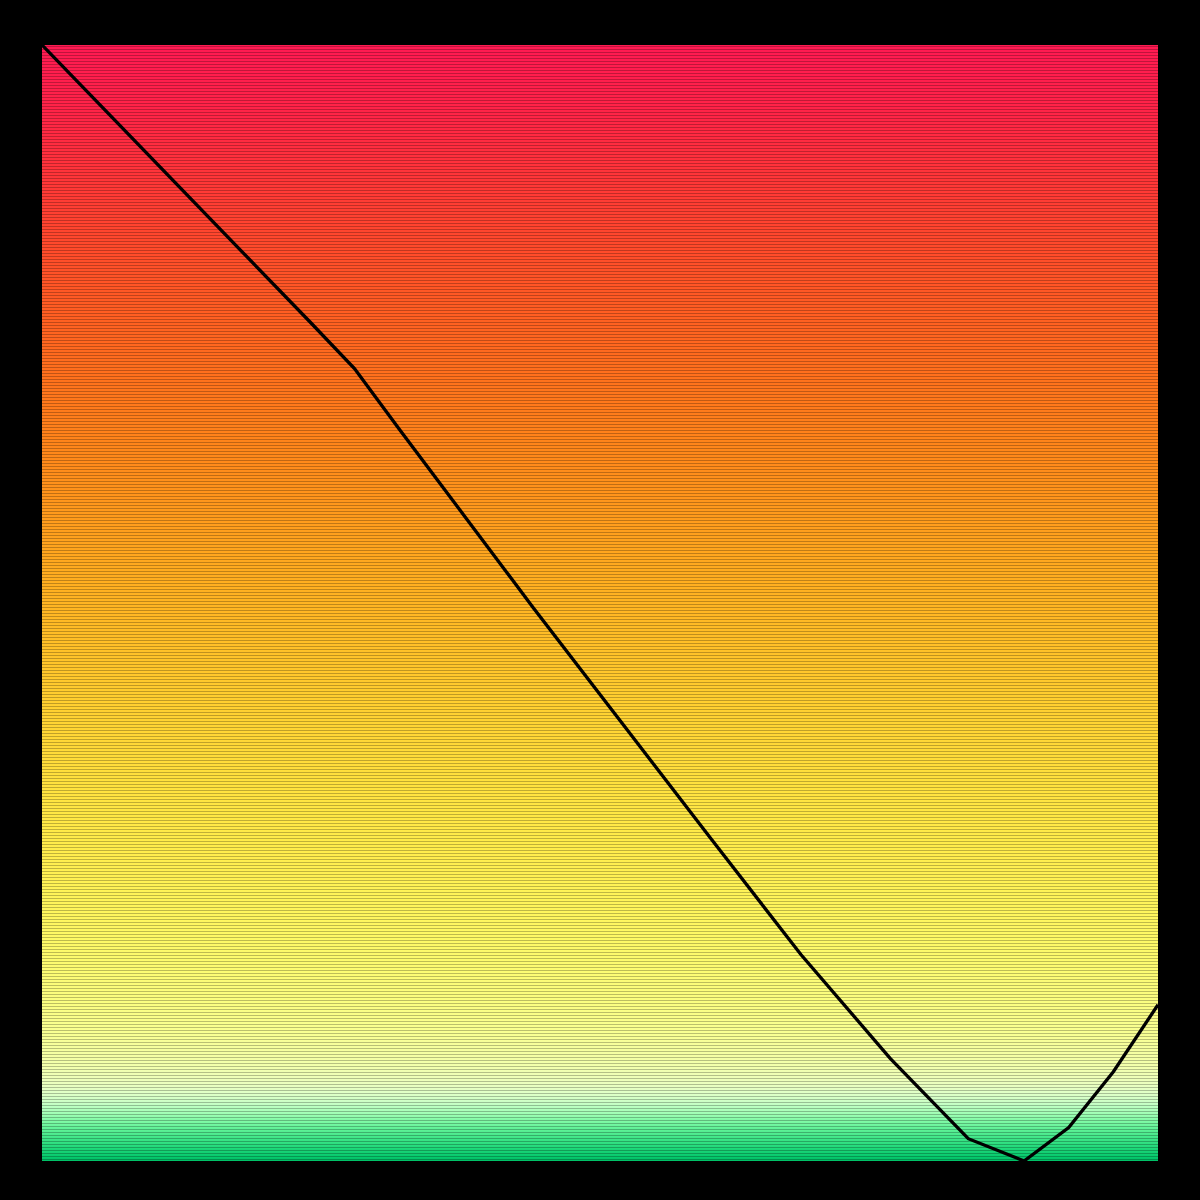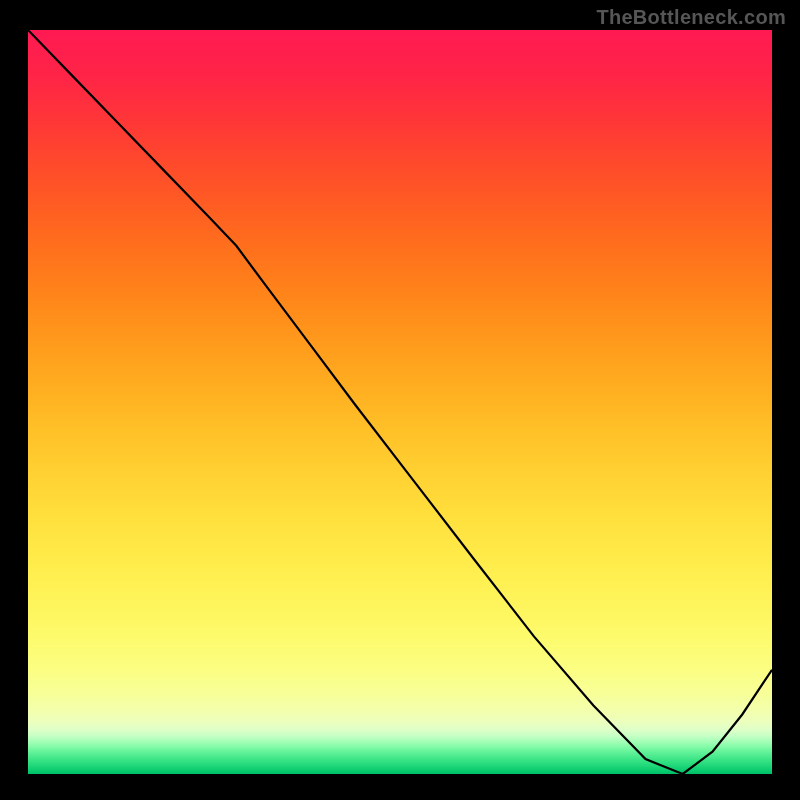--- a/index.html
+++ b/index.html
@@ -55,21 +55,20 @@
     color: #c9403a;
     letter-spacing: 0.3px;
     white-space: nowrap;
   }
 </style>
 </head>
 <body>
 
 <div class="stage">
 
-  <div class="watermark">TheBottleneck.com</div>
 
   <div class="plot" id="plot">
 
     <div class="grad-row" style="top: 0px; height: 1px; background: rgb(255, 26, 82);"></div>
       <div class="grad-row" style="top: 1px; height: 1px; background: rgb(255, 26, 82);"></div>
       <div class="grad-row" style="top: 2px; height: 1px; background: rgb(255, 26, 82);"></div>
       <div class="grad-row" style="top: 3px; height: 1px; background: rgb(255, 27, 81);"></div>
       <div class="grad-row" style="top: 4px; height: 1px; background: rgb(255, 27, 81);"></div>
       <div class="grad-row" style="top: 5px; height: 1px; background: rgb(255, 27, 81);"></div>
       <div class="grad-row" style="top: 6px; height: 1px; background: rgb(255, 27, 81);"></div>

